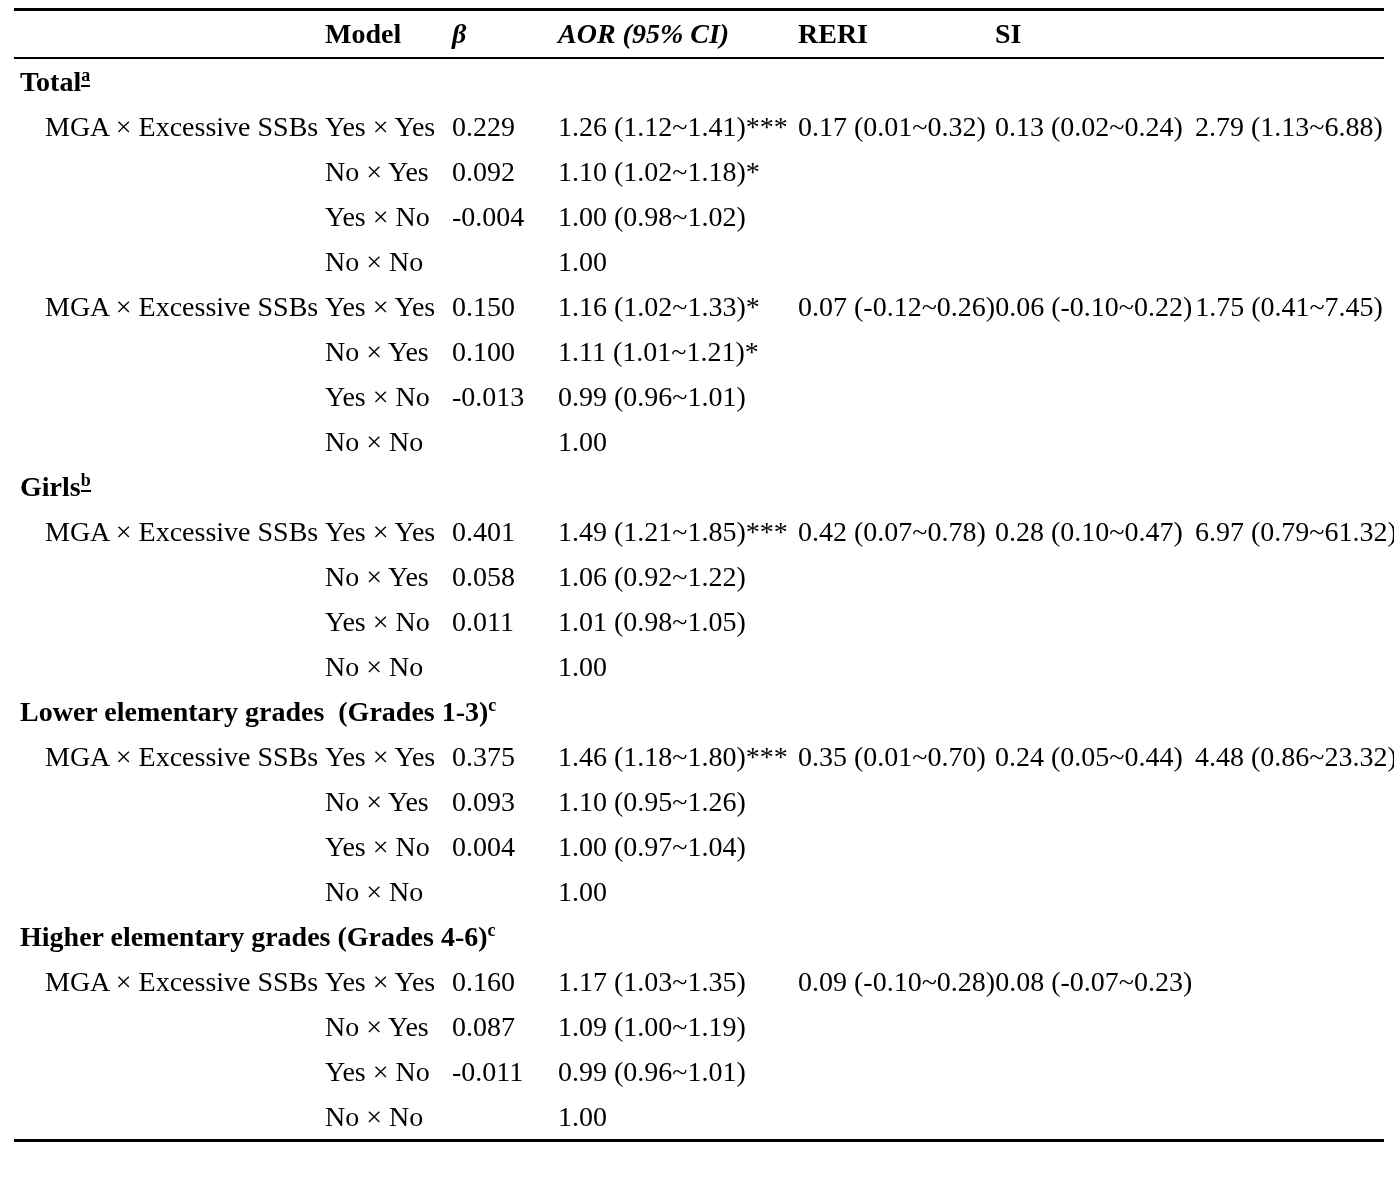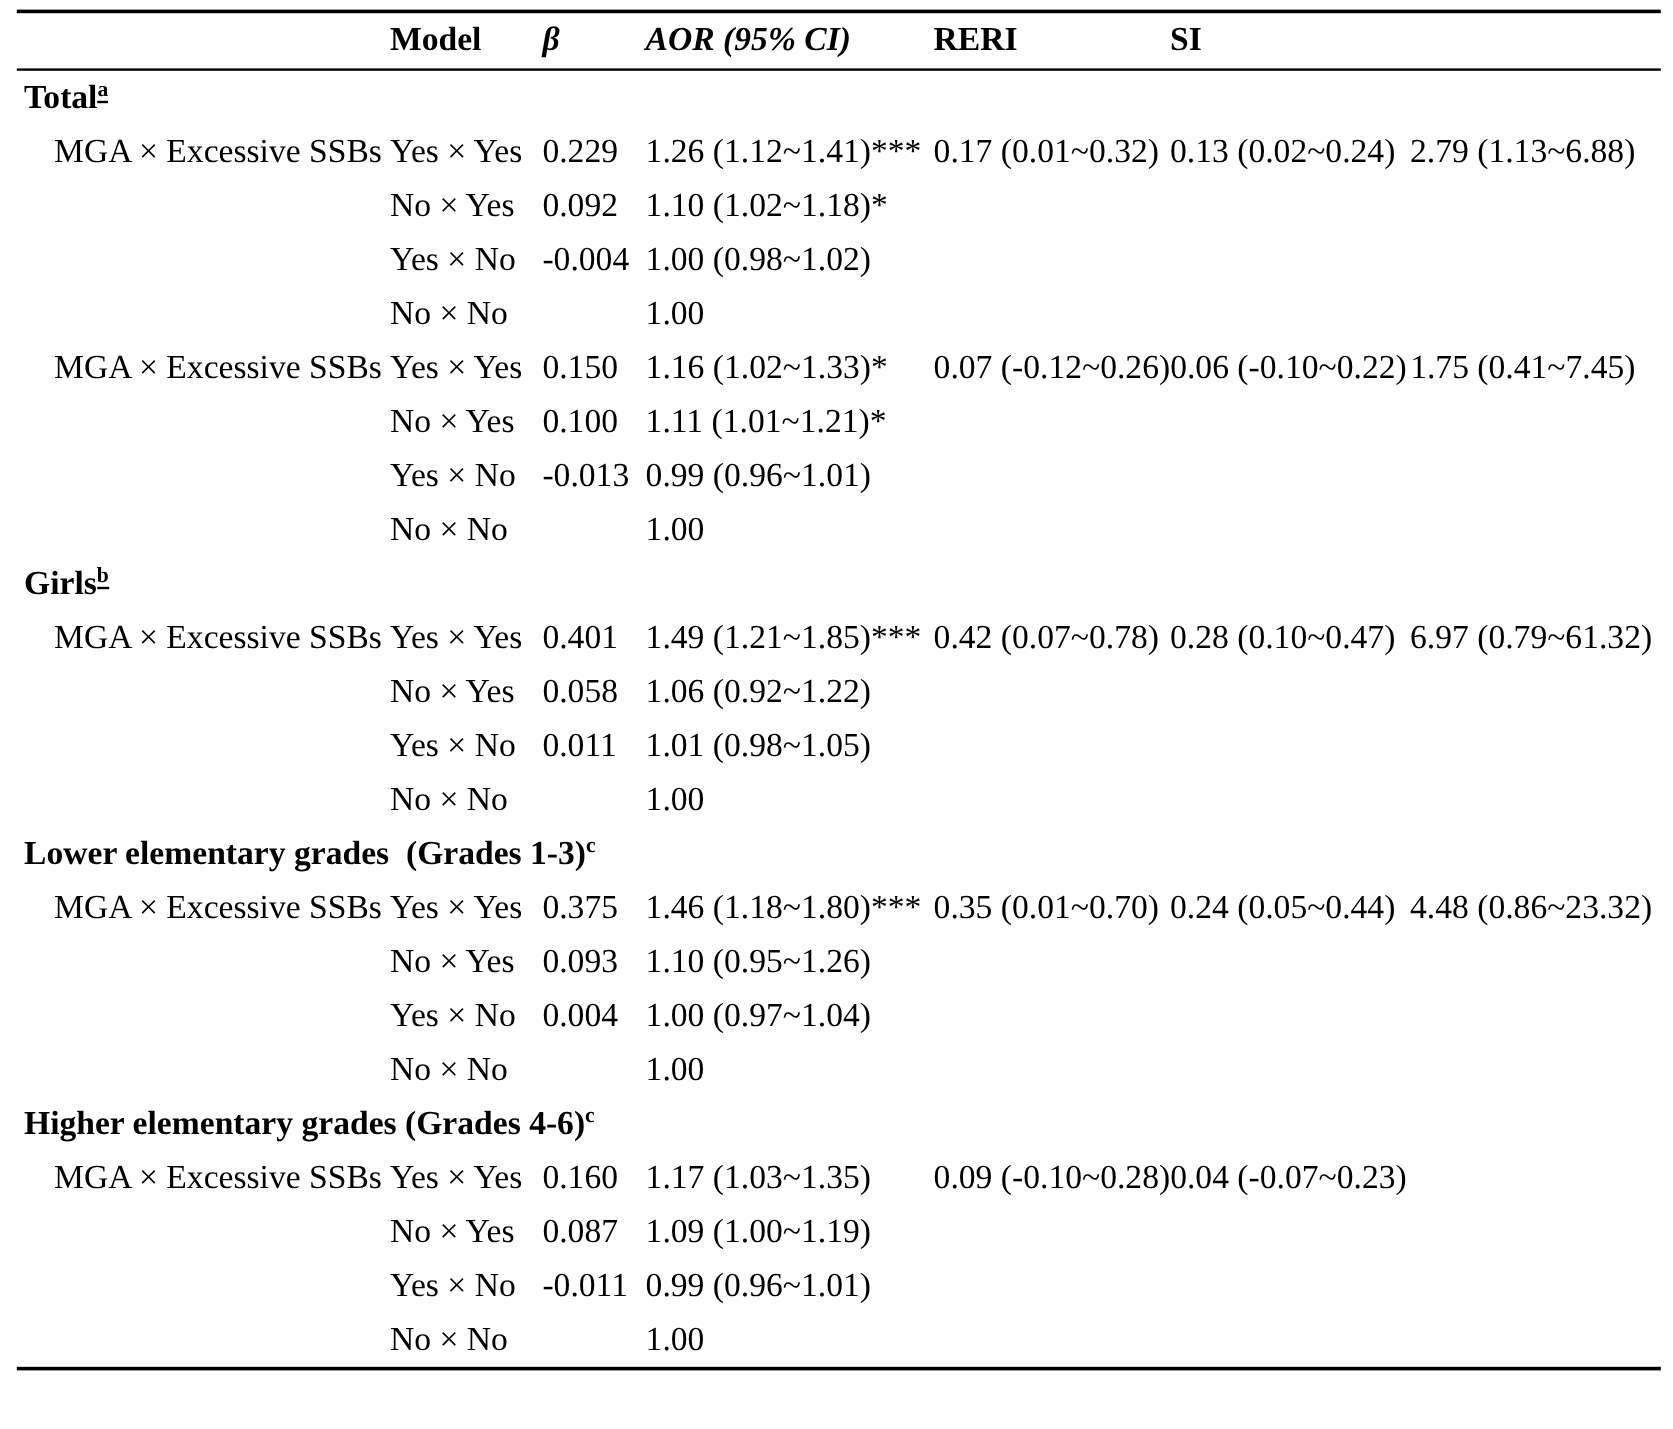--- a/index.html
+++ b/index.html
@@ -16,21 +16,21 @@
     border-bottom:3px solid #000;
     width:1370px;
   }
   .row{display:flex;height:45px;line-height:45px;}
   .header-row{height:46px;line-height:46px;border-bottom:2px solid #000;font-weight:bold;}
   .cell{white-space:pre;flex-shrink:0;overflow:visible;}
   .c-label{width:311px;padding-left:31px;box-sizing:border-box;}
   .header-row .c-label{padding-left:6px;}
   .c-model{width:127px;}
   .c-beta{width:86px;}
-  .c-aor{width:240px;}
+  .c-aor{width:240px;margin-left:20px;}
   .c-reri{min-width:197px;}
   .c-ap{min-width:200px;}
   .c-si{flex:1 0 auto;}
   .hdr-italic{font-style:italic;}
   .section-cell{padding-left:6px;font-weight:bold;white-space:pre;}
   .sec-title{white-space:pre;}
   sup.marker{
     font-size:18px;font-weight:bold;line-height:0;
     vertical-align:super;
   }
@@ -209,21 +209,21 @@
         </div>
         <div class="row section-row">
           <div class="cell section-cell"><span><span class="sec-title">Higher elementary grades (Grades 4-6)</span><sup class="marker">c</sup></span></div>
         </div>
         <div class="row">
           <div class="cell c-label">MGA × Excessive SSBs</div>
           <div class="cell c-model">Yes × Yes</div>
           <div class="cell c-beta">0.160</div>
           <div class="cell c-aor">1.17 (1.03~1.35)</div>
           <div class="cell c-reri">0.09 (-0.10~0.28)</div>
-          <div class="cell c-ap">0.04 (-0.07~0.23)</div>
+          <div class="cell c-ap">0.08 (-0.07~0.23)</div>
         </div>
         <div class="row">
           <div class="cell c-label"></div>
           <div class="cell c-model">No × Yes</div>
           <div class="cell c-beta">0.087</div>
           <div class="cell c-aor">1.09 (1.00~1.19)</div>
           <div class="cell c-reri"></div>
           <div class="cell c-ap"></div>
           <div class="cell c-si"></div>
         </div>

